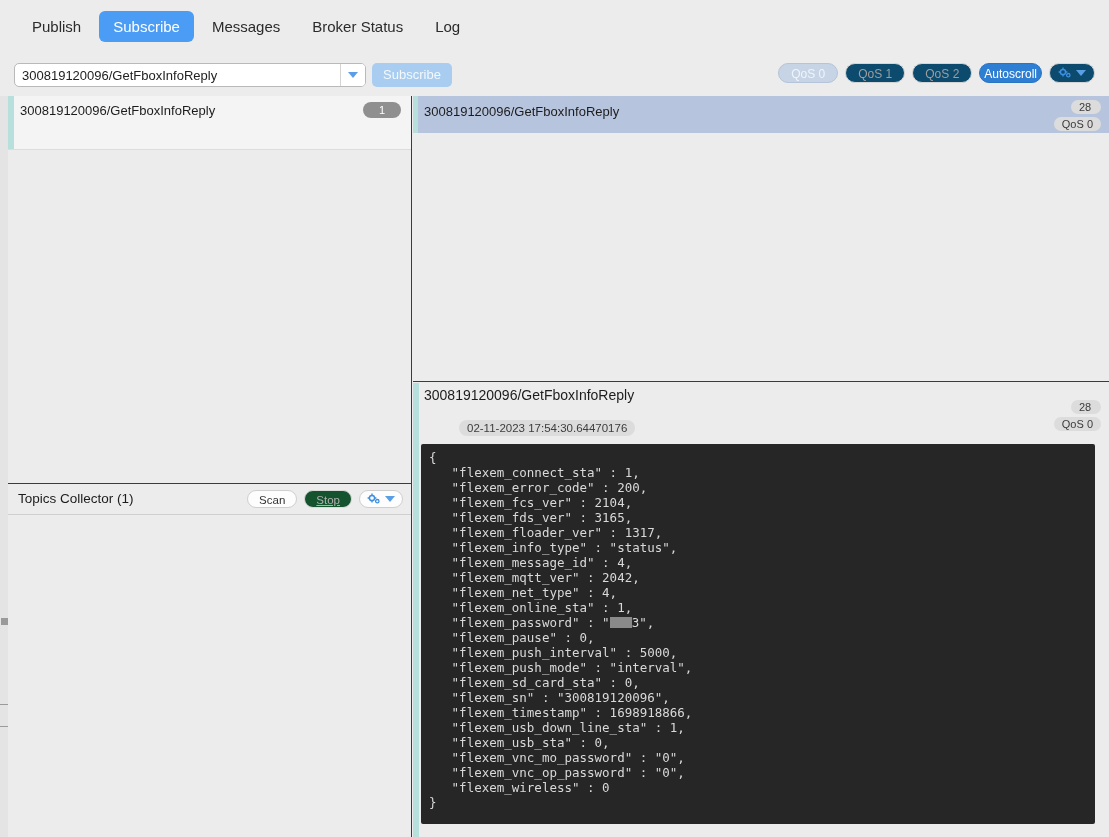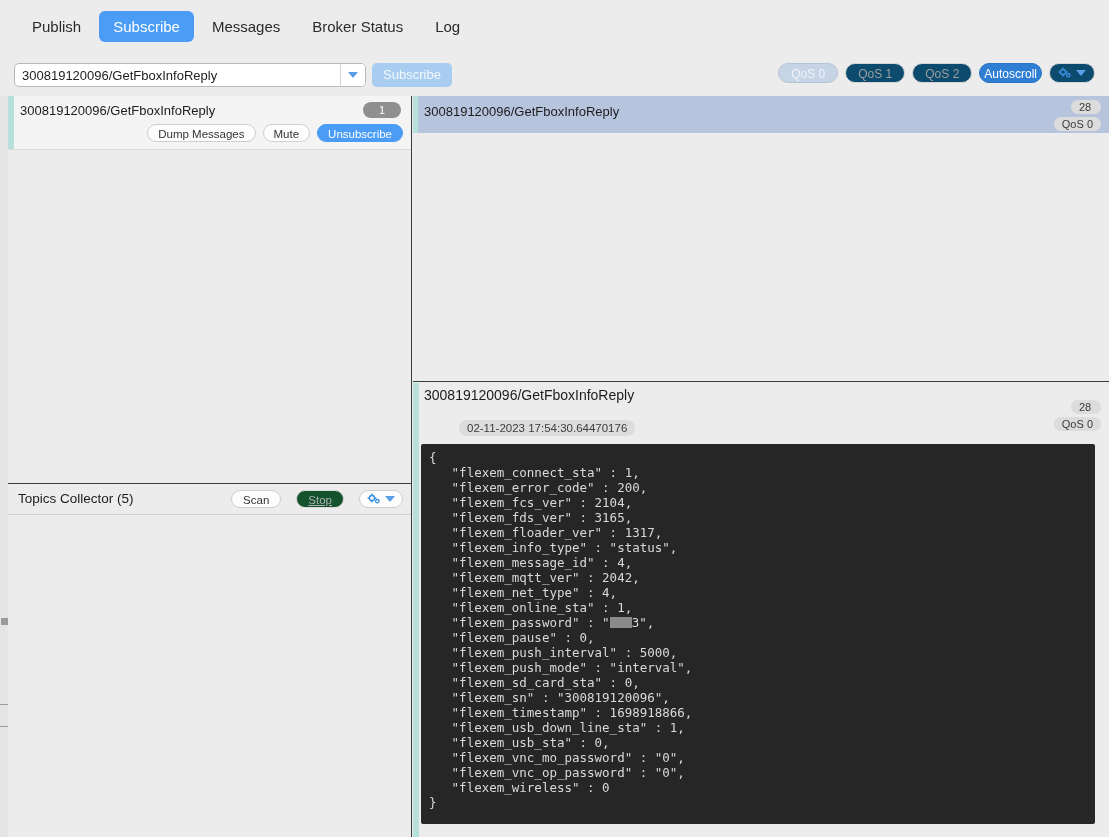--- a/index.html
+++ b/index.html
@@ -92,21 +92,21 @@
     height:18px;line-height:18px;padding:0 10px;border-radius:9px;font-size:11.5px;
     background:#fdfdfd;border:1px solid #cfcfcf;color:#333;box-sizing:border-box;white-space:nowrap;cursor:default;
   }
   .sbtn.blue{background:#4a9cf5;border-color:#4a9cf5;color:#fff;}
 
   .left-bottom{position:absolute;left:0;top:389px;right:0;bottom:0;background:#ececec;}
   .collector-head{
     position:relative;height:29px;border-bottom:1px solid #cfcfcf;background:#ececec;
   }
   .collector-title{position:absolute;left:10px;top:6px;font-size:13.5px;color:#1c1c1c;}
-  .collector-btns{position:absolute;right:8px;top:5px;display:flex;gap:15px;align-items:center;}
+  .collector-btns{position:absolute;right:8px;top:5px;display:flex;gap:7px;align-items:center;}
   .cbtn{
     height:18px;line-height:18px;padding:0 11px;border-radius:9px;font-size:11.5px;
     background:#fdfdfd;border:1px solid #cfcfcf;color:#333;box-sizing:border-box;cursor:default;
   }
   .cbtn.dis{color:#b0b0b0;background:#14532d;border-color:#dadada;text-decoration:underline;}
   .cbtn.gear{padding:0 7px;display:flex;align-items:center;gap:3px;}
 
   
   .splitter-handle{
     position:absolute;left:0;top:616px;width:8px;height:10px;
@@ -209,31 +209,26 @@
   <div class="splitter-handle">
     <span class="dot"></span>
   </div>
 
   <div class="left">
 
     <div class="left-top">
       <div class="sub-item">
         <div class="sub-title">300819120096/GetFboxInfoReply</div>
         <div class="count-badge">1</div>
-        <div class="sub-actions">
-          <div class="sbtn">Dump Messages</div>
-          <div class="sbtn">Mute</div>
-          <div class="sbtn blue">Unsubscribe</div>
-        </div>
       </div>
     </div>
 
     <div class="left-bottom">
       <div class="collector-head">
-        <div class="collector-title">Topics Collector (5)</div>
+        <div class="collector-title">Topics Collector (1)</div>
         <div class="collector-btns">
           <div class="cbtn">Scan</div>
           <div class="cbtn dis">Stop</div>
           <div class="cbtn gear">
             <span class="gearicon">
               <svg width="15" height="12" viewBox="0 0 15 12">
                 <circle cx="5" cy="5" r="2.6" fill="none" stroke="#3d8fe0" stroke-width="1.5"></circle>
                 <g stroke="#3d8fe0" stroke-width="1.4">
                   <line x1="5" y1="0.6" x2="5" y2="2"></line>
                     <line x1="5" y1="8" x2="5" y2="9.4"></line>

